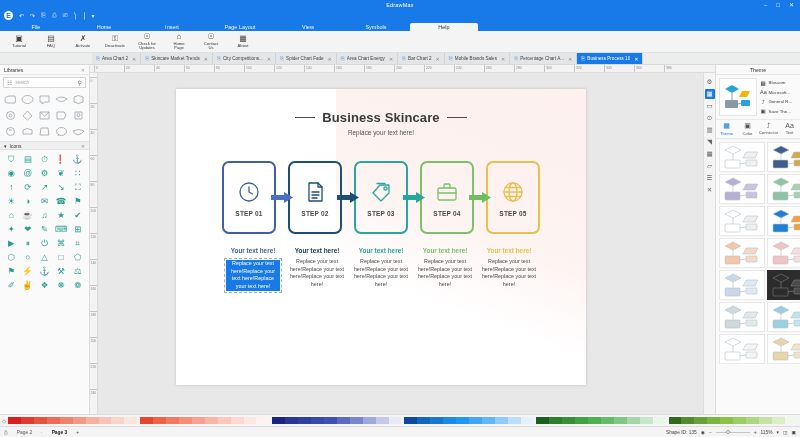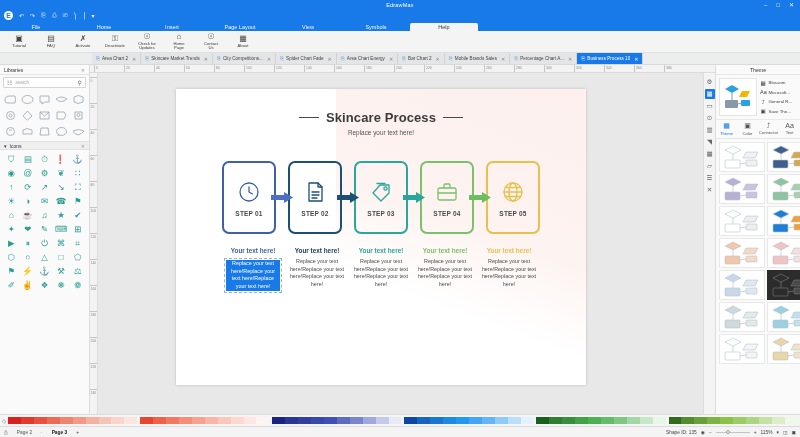--- a/index.html
+++ b/index.html
@@ -565,21 +565,21 @@
             </div>
           </div>
         <div class="scroll-area">
 
           <div class="page">
             <div class="blush"></div>
             <div class="pg-inner">
 
               <div class="title-row">
                 <span class="dash"></span>
-                <span class="pg-title">Skincare Process</span>
+                <span class="pg-title">Business Skincare</span>
                 <span class="dash"></span>
               </div>
               <div class="pg-sub">Replace your text here!</div>
 
               <div class="steps" id="steps">
                   <div class="stepbox" style="border-color: rgb(63, 95, 168);">
                     <span class="ico">
                       <svg width="24" height="24" viewBox="0 0 24 24" stroke="#3f5fa8" fill="none" stroke-width="1.3" stroke-linecap="round" stroke-linejoin="round">
                         <circle cx="12" cy="12" r="9"></circle>
                         <path d="M12 7 L12 12 L15.5 14"></path>

